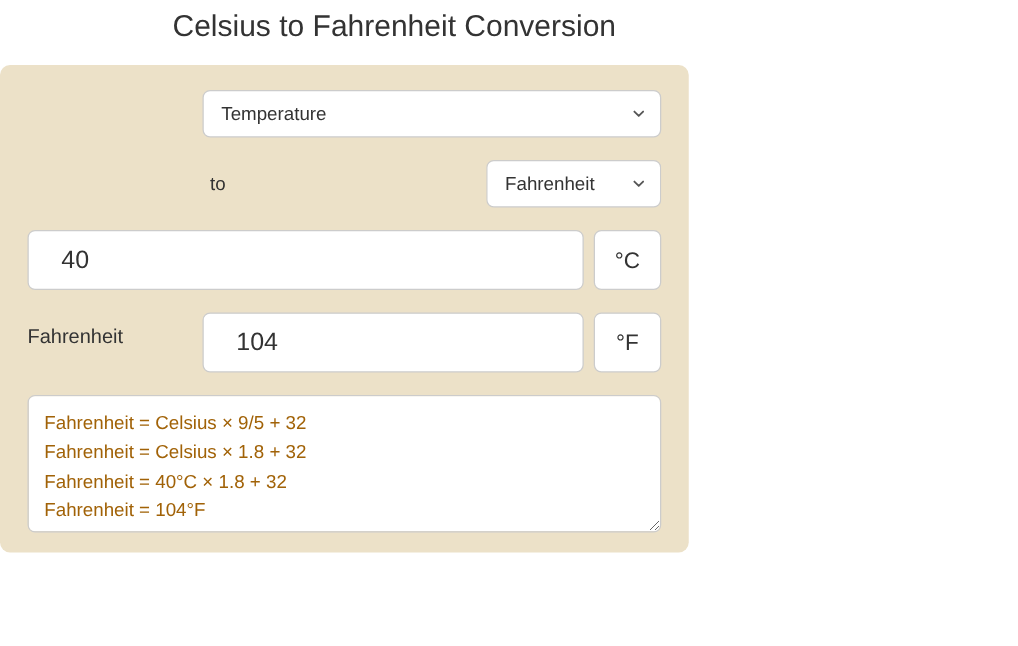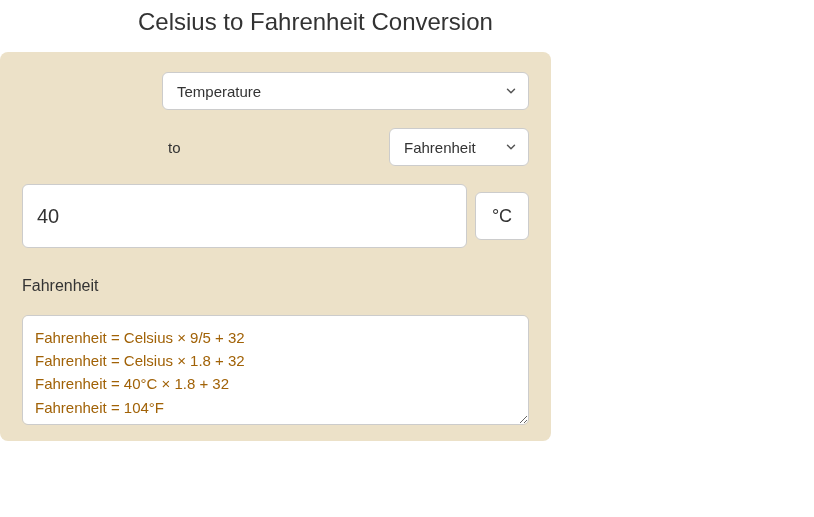--- a/index.html
+++ b/index.html
@@ -71,25 +71,25 @@
     color: #333;
     padding: 0 6px;
   }
   .unit-row .select { flex: none; }
   .input-wrap {
     flex: 1;
     position: relative;
   }
   input.text-input {
     width: 100%;
-    height: 64px;
+    height: 48px;
     border: 1px solid #ccc;
     border-radius: 6px;
     font-size: 20px;
-    padding: 0 14px;
+    padding: 0 26px;
     color: #333;
     font-family: inherit;
     background: #fff;
   }
   .unit-box {
     width: 54px;
     height: 48px;
     background: #fff;
     border: 1px solid #ccc;
     border-radius: 6px;
@@ -154,20 +154,26 @@
     <div class="field-col">
       <div class="input-wrap">
         <input class="text-input" type="text" value="40" style="">
       </div>
       <div class="unit-box">°C</div>
     </div>
   </div>
 
   <div class="row">
     <div class="label-col">Fahrenheit</div>
+    <div class="field-col">
+      <div class="input-wrap">
+        <input class="text-input" type="text" value="104" style="">
+      </div>
+      <div class="unit-box">°F</div>
+    </div>
   </div>
 
   <div class="row">
     <div class="field-col">
       <textarea class="steps" readonly="" style="">Fahrenheit = Celsius × 9/5 + 32
 Fahrenheit = Celsius × 1.8 + 32
 Fahrenheit = 40°C × 1.8 + 32
 Fahrenheit = 104°F</textarea>
     </div>
   </div>

